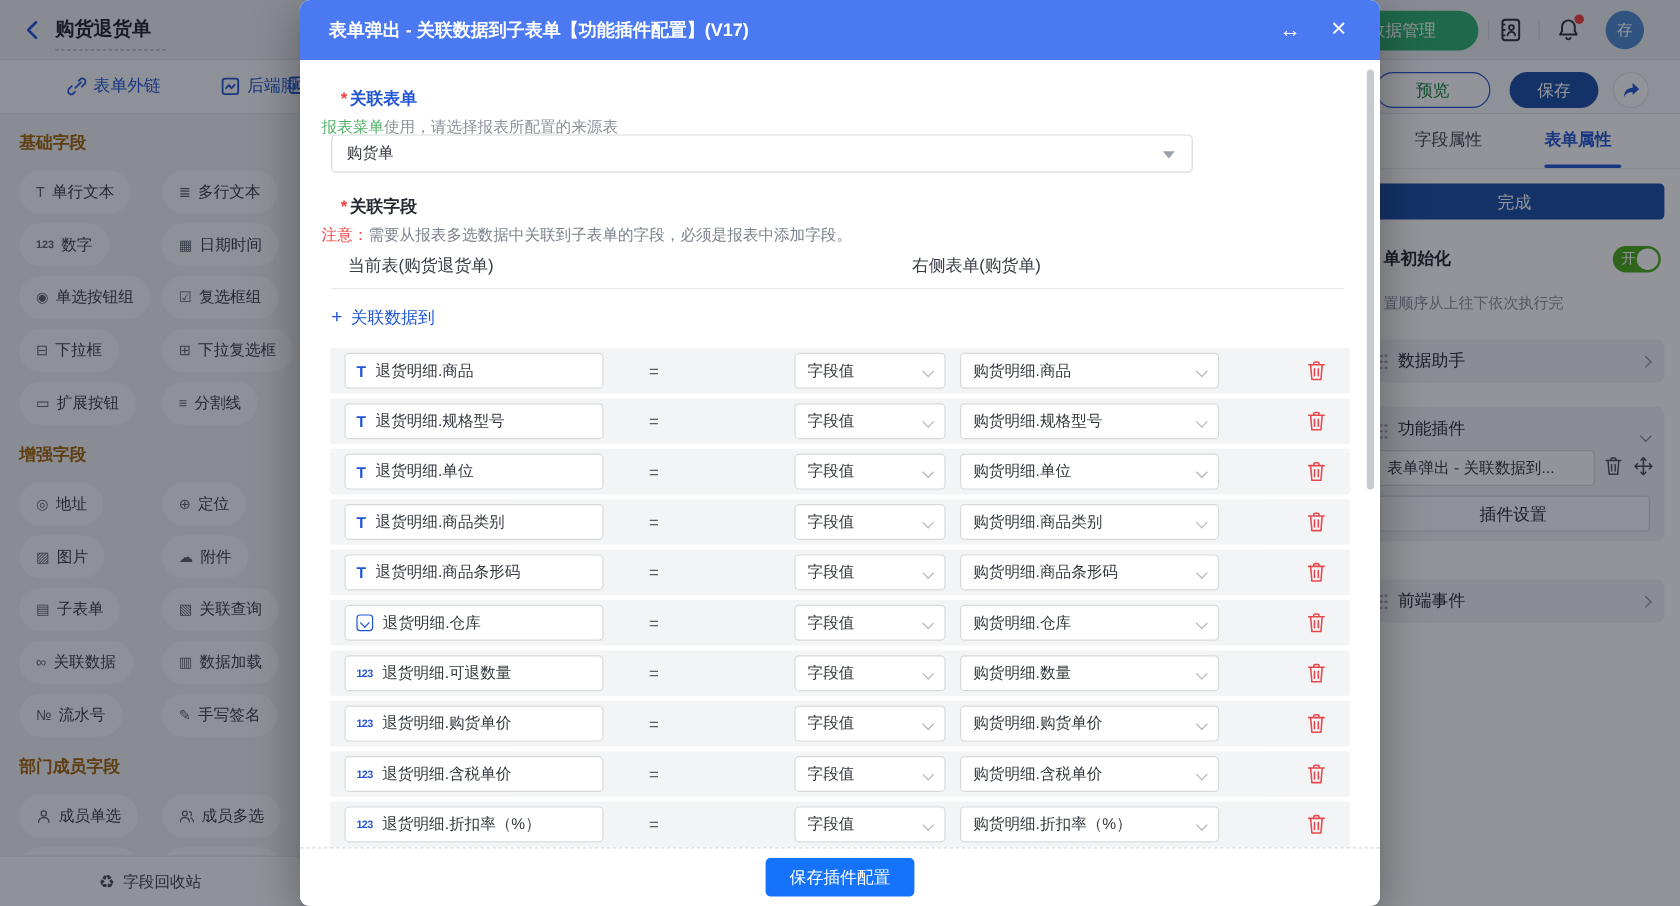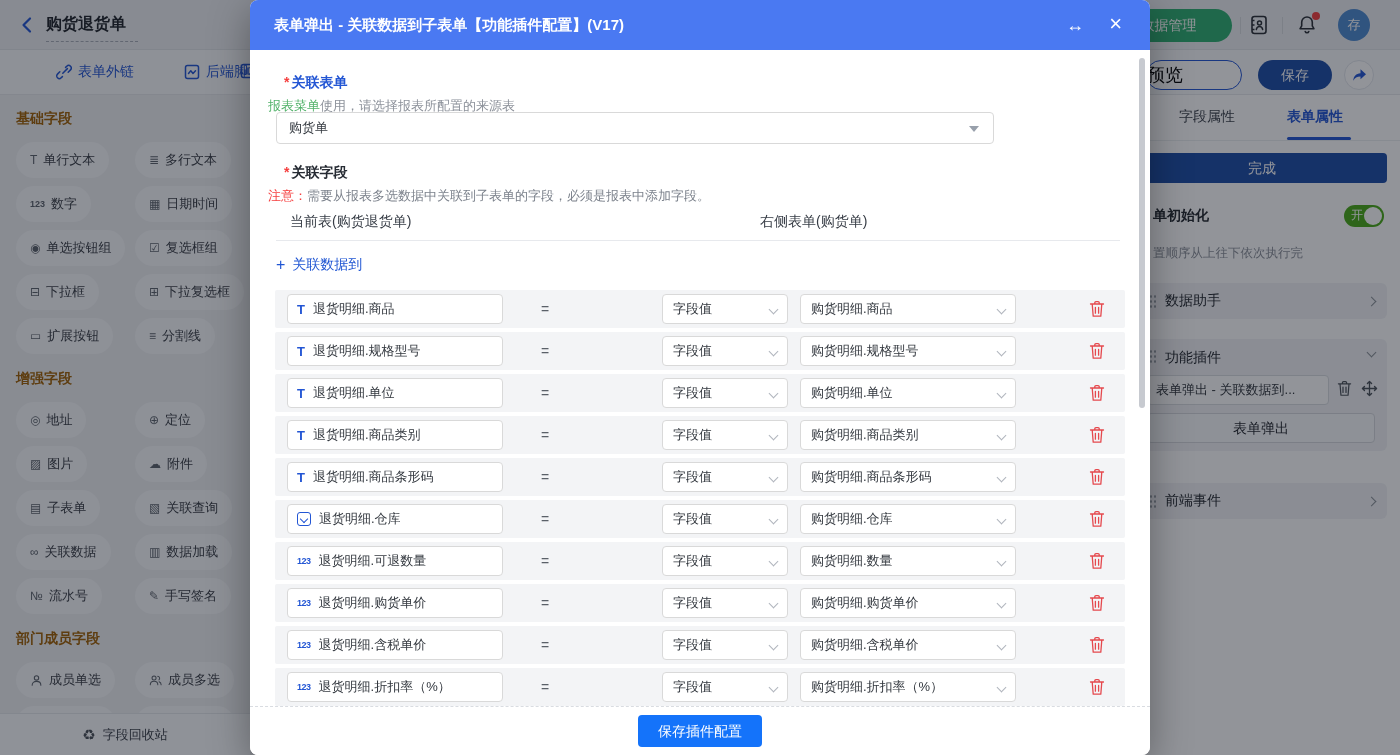--- a/index.html
+++ b/index.html
@@ -17,21 +17,21 @@
   .tb-divider{position:absolute;top:17px;width:1px;height:17px;background:#d7dade}
   .tb-icon{position:absolute;top:14px;width:22px;height:22px;color:#2a2f36}
   .bell-dot{position:absolute;left:1312px;top:12px;width:8px;height:8px;border-radius:50%;background:#f53f3f}
   .avatar{position:absolute;left:1338px;top:9px;width:32px;height:32px;border-radius:50%;background:#4e8ad0;
           color:#fff;font-size:13px;text-align:center;line-height:32px}
 
   .toolbar{position:absolute;left:0;top:50px;width:1400px;height:45px;background:#f8f9fb;border-bottom:1px solid #e6e8ec}
   .tool-item{position:absolute;top:63px;display:flex;align-items:center;gap:6px;color:#2356d4;font-size:14px}
   .tool-item svg{width:16px;height:16px}
   .btn-preview{position:absolute;left:1146px;top:60px;width:96px;height:30px;border-radius:15px;border:1px solid #2356d4;
-               background:#fff;color:#000000;font-size:18px;text-align:left;line-height:28px}
+               background:#fff;color:#15803d;font-size:14px;text-align:center;line-height:28px}
   .btn-save{position:absolute;left:1258px;top:60px;width:74px;height:30px;border-radius:15px;background:#1d4da6;
             color:#fff;font-size:14px;text-align:center;line-height:30px}
   .btn-share{position:absolute;left:1344px;top:60px;width:30px;height:30px;border-radius:50%;background:#fff;
              border:1px solid #e2e6ec;color:#2356d4;display:flex;align-items:center;justify-content:center}
   .btn-share svg{width:16px;height:16px}
 
   
   .side-title{position:absolute;left:16px;font-size:14px;font-weight:700;color:#a16207}
   .pill{position:absolute;height:36px;border-radius:18px;background:#f8f9fb;padding:0 14px;
         display:flex;align-items:center;gap:6px;font-size:13px;color:#383d45;white-space:nowrap}
@@ -54,21 +54,21 @@
   .toggle .tx{position:absolute;left:7px;top:4px;font-size:12px;color:#fff;line-height:1}
   .toggle .knob{position:absolute;right:2px;top:2px;width:18px;height:18px;border-radius:50%;background:#fff}
   .pp-desc{position:absolute;left:32px;top:150px;font-size:12.5px;color:#8c919a}
   .strip{position:absolute;left:16px;width:250px;height:36px;background:#f2f3f6;border-radius:6px;
          display:flex;align-items:center;padding:0 12px;gap:8px;font-size:14px;color:#24282f}
   .dots{width:8px;height:15px;background:radial-gradient(circle,#9aa0a8 1px,transparent 1.3px);background-size:4px 5px}
   .pchev{width:7px;height:7px;border-right:1.6px solid #8a9097;border-bottom:1.6px solid #8a9097;
          transform:rotate(-45deg);margin-left:auto}
   .pchev.down{transform:rotate(45deg)}
   .plug-box{position:absolute;left:16px;top:244px;width:250px;height:112px;background:#f2f3f6;border-radius:6px}
-  .plug-head{position:absolute;left:12px;top:10px;right:12px;display:flex;align-items:flex-start;gap:8px;font-size:14px;color:#24282f}
+  .plug-head{position:absolute;left:12px;top:10px;right:12px;display:flex;align-items:flex-end;gap:8px;font-size:14px;color:#24282f}
   .plug-item{position:absolute;left:10px;top:36px;width:182px;height:30px;background:#fff;border:1px solid #d9dce1;
              border-radius:4px;font-size:13px;color:#33383f;line-height:28px;padding:0 8px;white-space:nowrap;overflow:hidden}
   .plug-ico{position:absolute;top:41px;width:18px;height:18px;color:#4a5058}
   .btn-plugset{position:absolute;left:10px;top:74px;width:228px;height:30px;border:1px solid #d5d8dd;border-radius:4px;
                background:#f8f9fb;font-size:14px;color:#24282f;text-align:center;line-height:28px}
 
   
   .overlay{position:absolute;inset:0;background:rgba(13,18,28,0.45);z-index:50}
 
   
@@ -356,21 +356,21 @@
         <span>功能插件</span>
         <span class="pchev down"></span>
       </div>
       <div class="plug-item">表单弹出 - 关联数据到...</div>
       <span class="plug-ico" style="left:200px"><svg viewBox="0 0 16 18" width="15" height="17">
             <use href="#i-trash"></use>
           </svg></span>
       <span class="plug-ico" style="left:224px"><svg viewBox="0 0 18 18" width="17" height="17">
             <use href="#i-move"></use>
           </svg></span>
-      <div class="btn-plugset">表单弹出</div>
+      <div class="btn-plugset">插件设置</div>
     </div>
 
     <div class="strip" style="top:388px">
       <span class="dots"></span>
       <span>前端事件</span>
       <span class="pchev"></span>
     </div>
   </div>
 
   <div class="overlay"></div>

